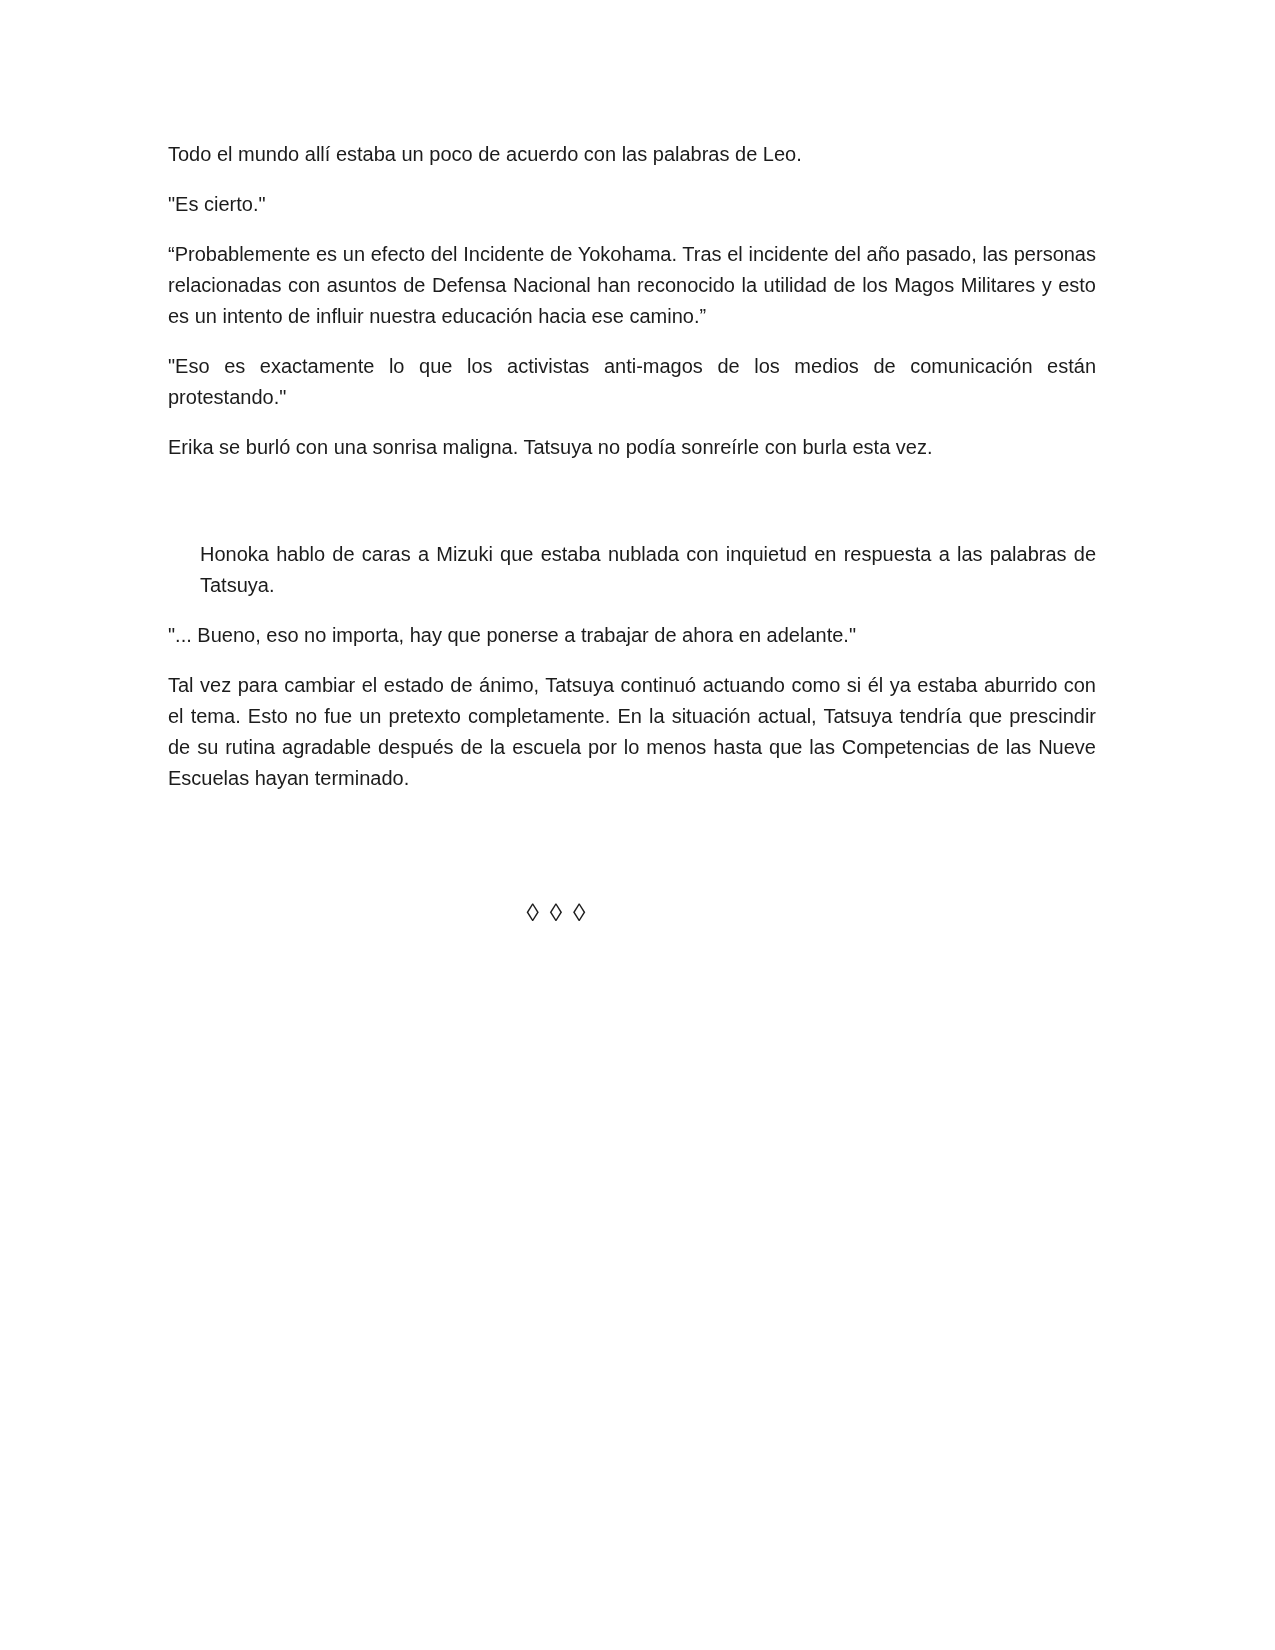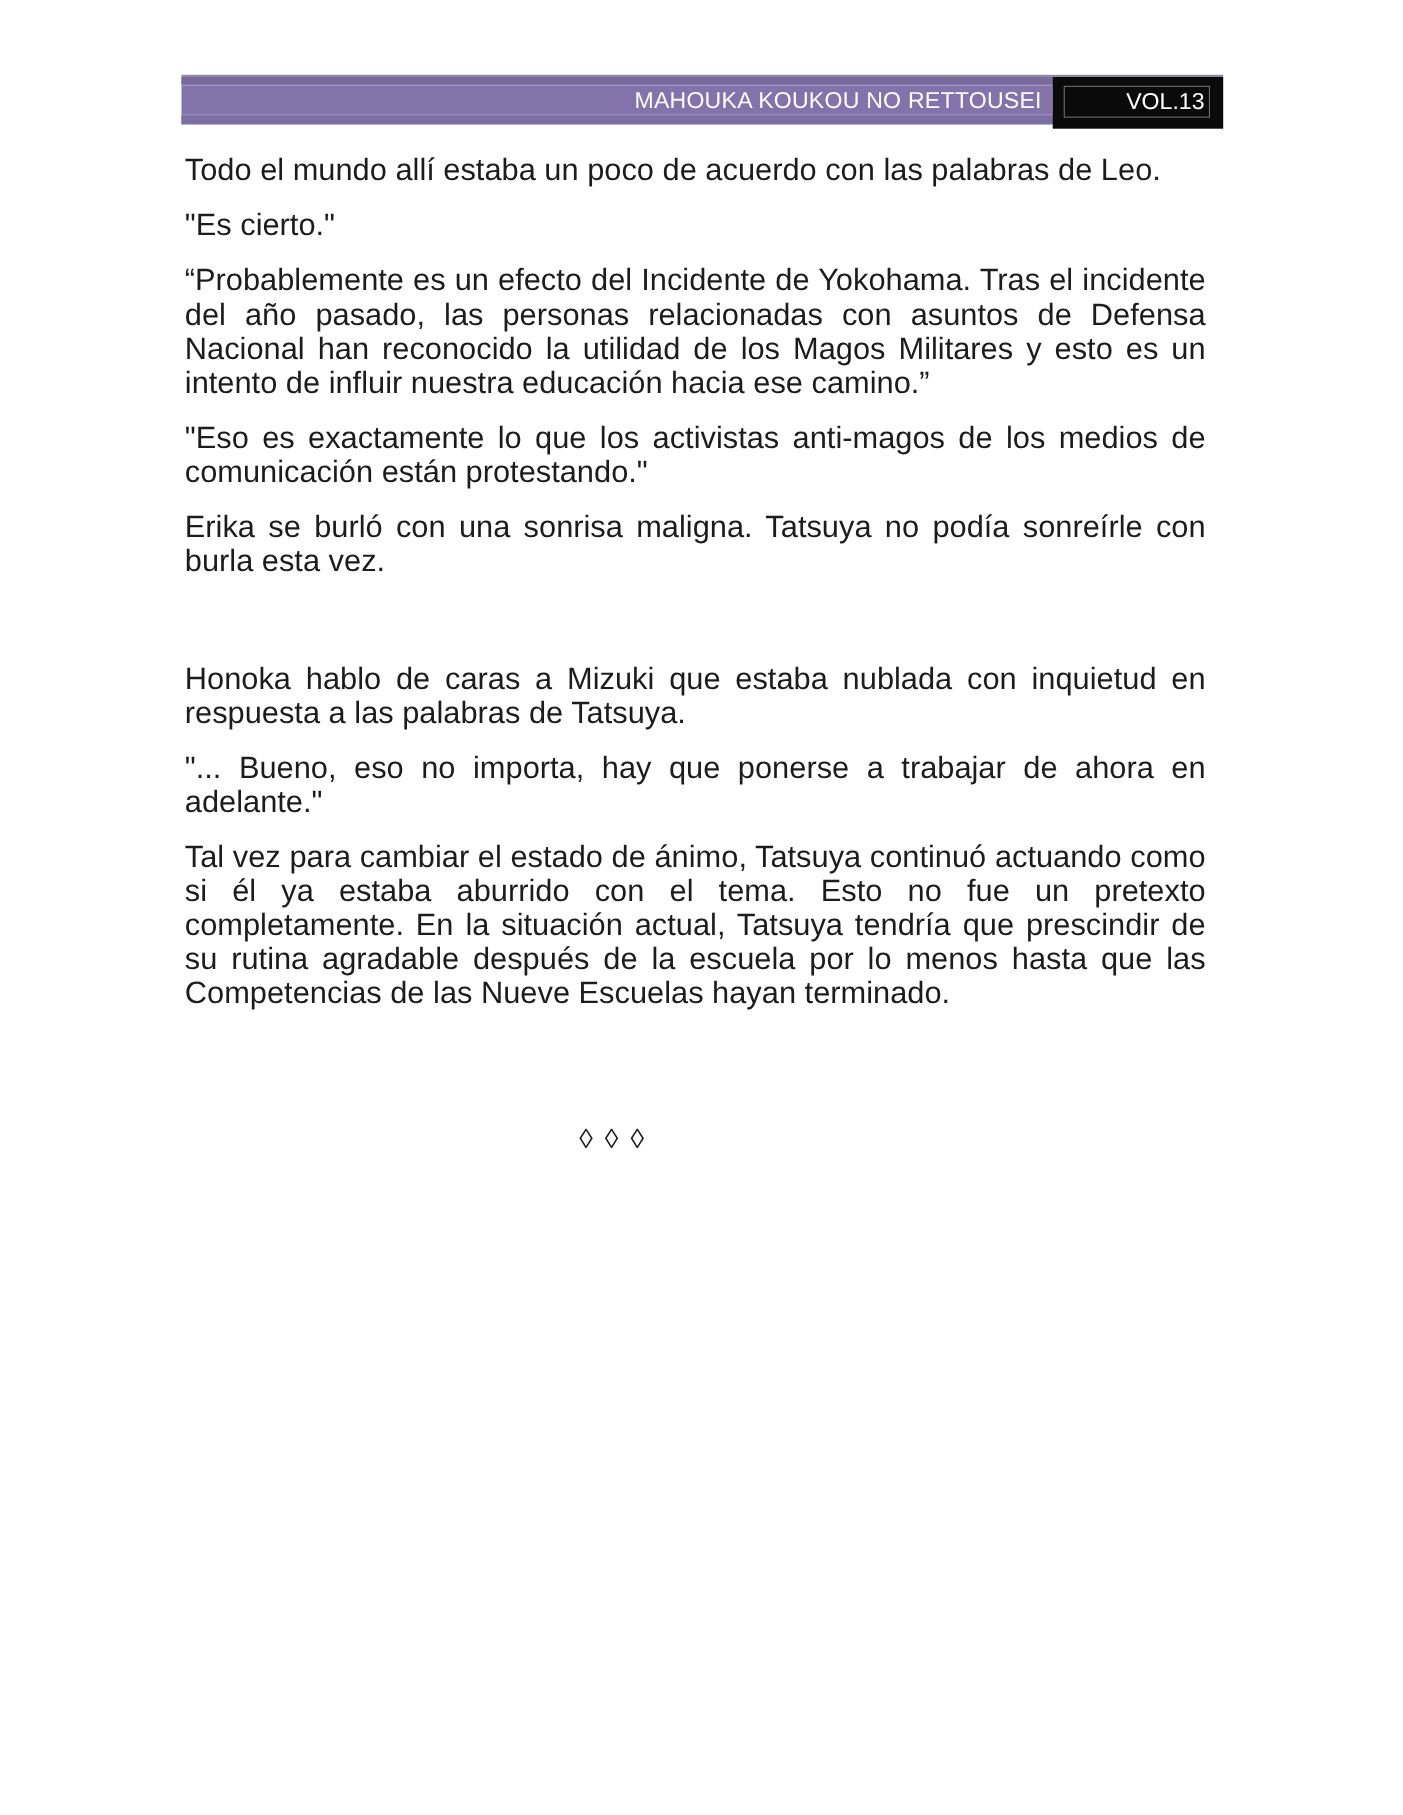--- a/index.html
+++ b/index.html
@@ -93,56 +93,43 @@
   
   .content {
     position: absolute;
     left: 168px;
     top: 139px;
     width: 928px;
     color: #1c1c1c;
   }
   .para {
     margin: 0 0 19px 0;
-    font-size: 28px;
+    font-size: 20px;
     line-height: 31px;
     text-align: justify;
   }
   .gap-before {
     margin-top: 76px;
+    margin-left: 32px;
   }
   .separator {
     margin-top: 100px;
     padding-right: 150px;
     font-size: 25px;
     line-height: 36px;
     text-align: center;
     color: #1c1c1c;
     letter-spacing: 2px;
   }
 </style>
 </head>
 <body>
 
 <div class="page">
 
-  <div class="header">
-    <div class="header-purple">
-      <div class="strip-top"></div>
-      <div class="line-top"></div>
-      <div class="line-bottom"></div>
-      <div class="strip-bottom"></div>
-      <span class="header-title">MAHOUKA KOUKOU NO RETTOUSEI</span>
-    </div>
-    <div class="header-black">
-      <div class="inner-frame">
-        <span class="volume-label">VOL.13</span>
-      </div>
-    </div>
-  </div>
 
   <div class="content">
     <p class="para">Todo el mundo allí estaba un poco de acuerdo con las palabras de Leo.</p>
     <p class="para">"Es cierto."</p>
     <p class="para">“Probablemente es un efecto del Incidente de Yokohama. Tras el incidente del año pasado, las personas relacionadas con asuntos de Defensa Nacional han reconocido la utilidad de los Magos Militares y esto es un intento de influir nuestra educación hacia ese camino.”</p>
     <p class="para">"Eso es exactamente lo que los activistas anti-magos de los medios de comunicación están protestando."</p>
     <p class="para">Erika se burló con una sonrisa maligna. Tatsuya no podía sonreírle  con burla esta vez.</p>
     <p class="para gap-before">Honoka hablo de caras a Mizuki que estaba nublada con inquietud en respuesta a las palabras de Tatsuya.</p>
     <p class="para">"... Bueno, eso no importa, hay que ponerse a trabajar de ahora en adelante."</p>
     <p class="para">Tal vez para cambiar el estado de ánimo, Tatsuya continuó actuando como si él ya estaba aburrido con el tema. Esto no fue un pretexto completamente. En la situación actual, Tatsuya tendría que prescindir de su rutina agradable después de la escuela por lo menos hasta que las Competencias de las Nueve Escuelas hayan terminado.</p>

